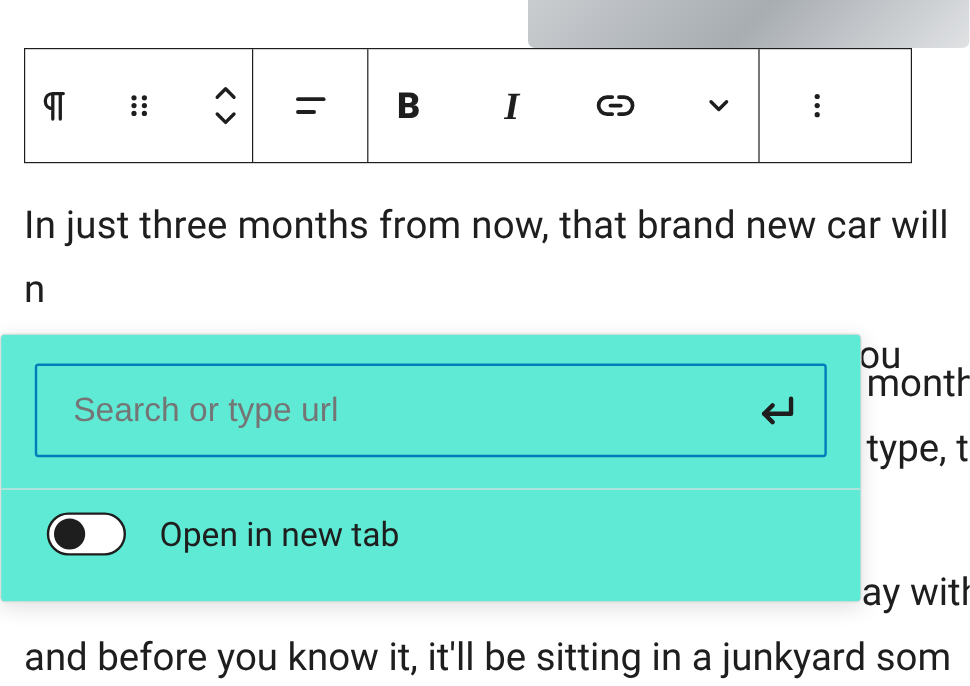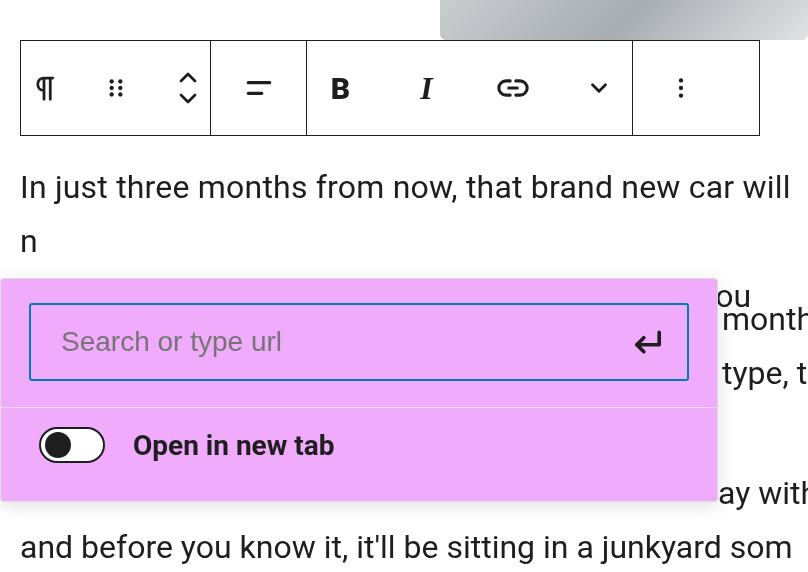--- a/index.html
+++ b/index.html
@@ -22,36 +22,36 @@
     white-space: pre-wrap;
   }
   .spelling { position: relative; }
   .spelling::after {
     content: ""; position: absolute; left: 0; right: 0; bottom: -2px; height: 4px;
     background: repeating-linear-gradient(90deg, #f08 0 6px, transparent 6px 8px);
     border-radius: 2px;
   }
   .link-popover {
     position: absolute; top: 278px; left: 0; width: 718px; height: 224px;
-    background: #f0abfc; border: 1px solid #ddd; border-radius: 4px;
+    background: #5eead4; border: 1px solid #ddd; border-radius: 4px;
     box-shadow: 0 4px 18px rgba(0,0,0,0.12);
   }
   .link-input-wrap {
     position: absolute; top: 24px; left: 28px; right: 28px; height: 78px;
     border: 2px solid #007cba; border-radius: 3px;
     display: flex; align-items: center; padding: 0 22px 0 30px;
   }
   .link-input-field {
     flex: 1; border: none; outline: none; font-size: 28px; color: #616161; background: transparent;
   }
   .link-input-field::placeholder { color: #757575; }
   .submit-ico { width: 34px; height: 34px; display: flex; align-items: center; justify-content: center; }
   .divider { position: absolute; left: 0; right: 0; top: 128px; height: 1px; background: #e0e0e0; }
   .toggle-row {
-    position: absolute; left: 38px; top: 148px; display: flex; align-items: center; gap: 28px; font-weight: bold;
+    position: absolute; left: 38px; top: 148px; display: flex; align-items: center; gap: 28px;
   }
   .toggle {
     width: 66px; height: 36px; border: 2px solid #1e1e1e; border-radius: 18px; background: #fff; position: relative; cursor: pointer;
   }
   .toggle .knob {
     position: absolute; top: 3px; left: 4px; width: 26px; height: 26px; border-radius: 50%; background: #1e1e1e;
   }
   .toggle-label { font-size: 28px; color: #1e1e1e; }
   .tail1 { position: absolute; top: 466px; left: 718px; font-size: 32px; line-height: 1.7; white-space: nowrap; }
   .tail2 { position: absolute; top: 520px; left: 20px; right: 0; font-size: 32px; line-height: 1.7; white-space: nowrap; }

